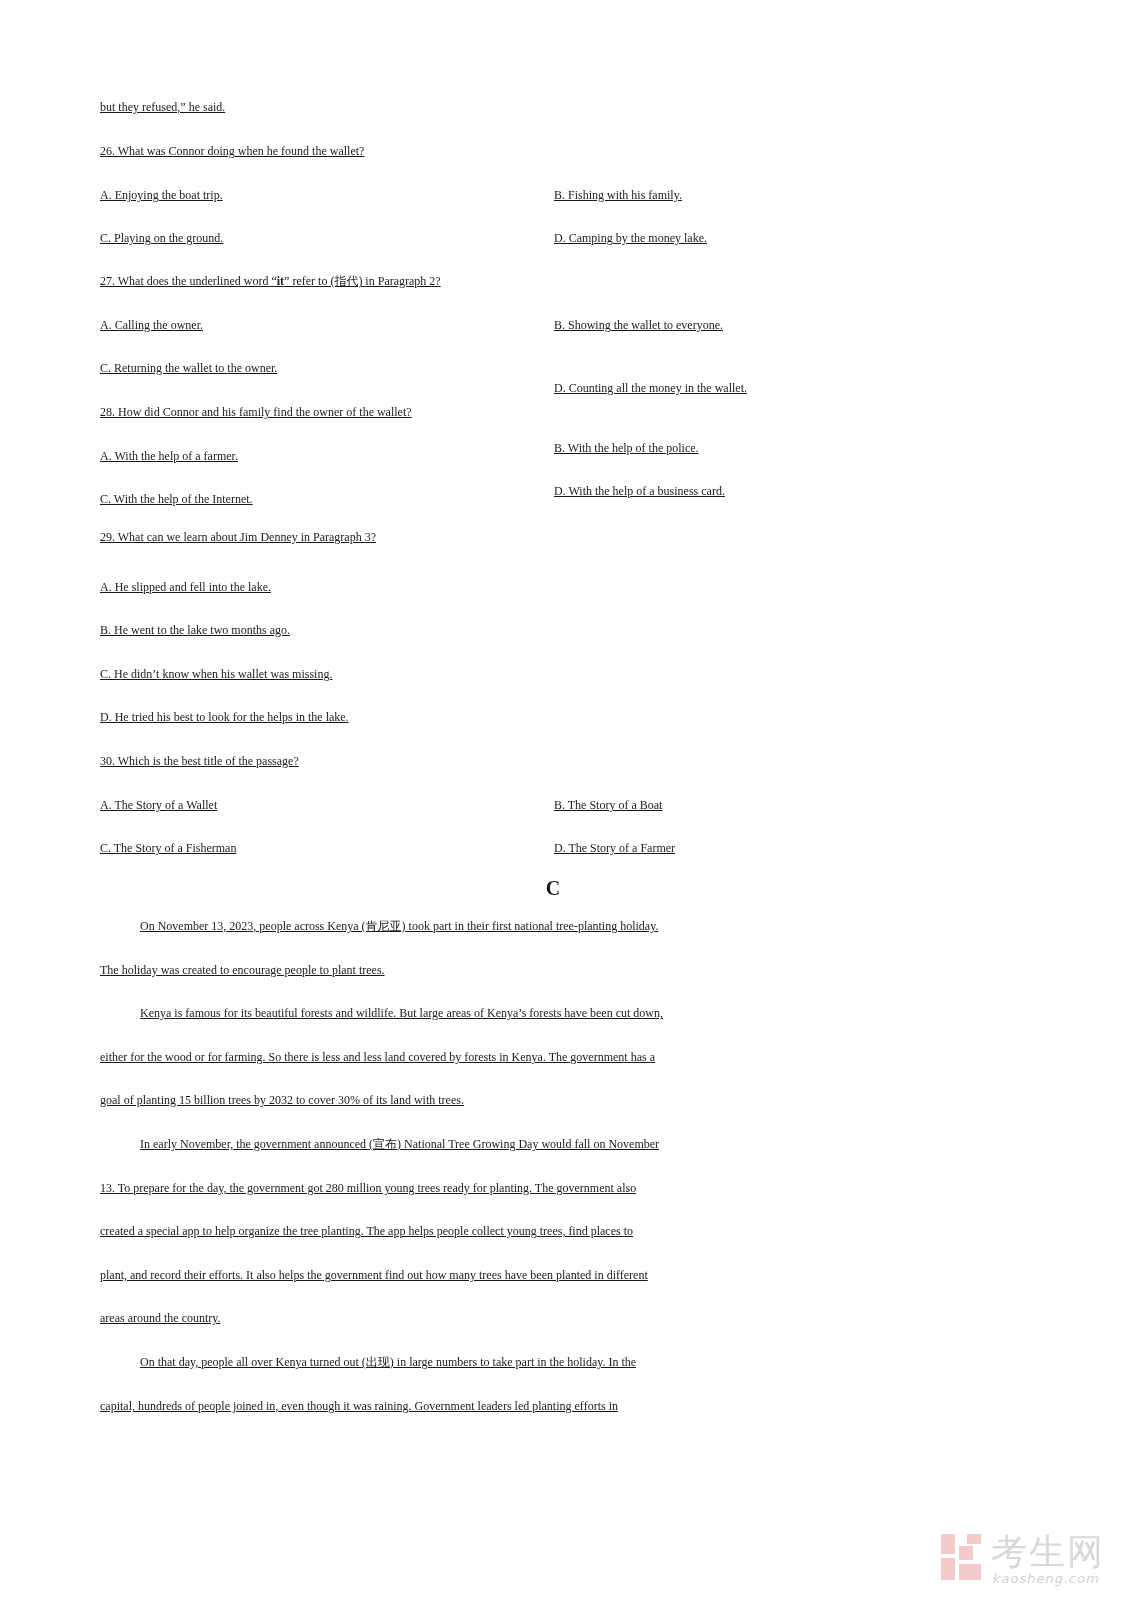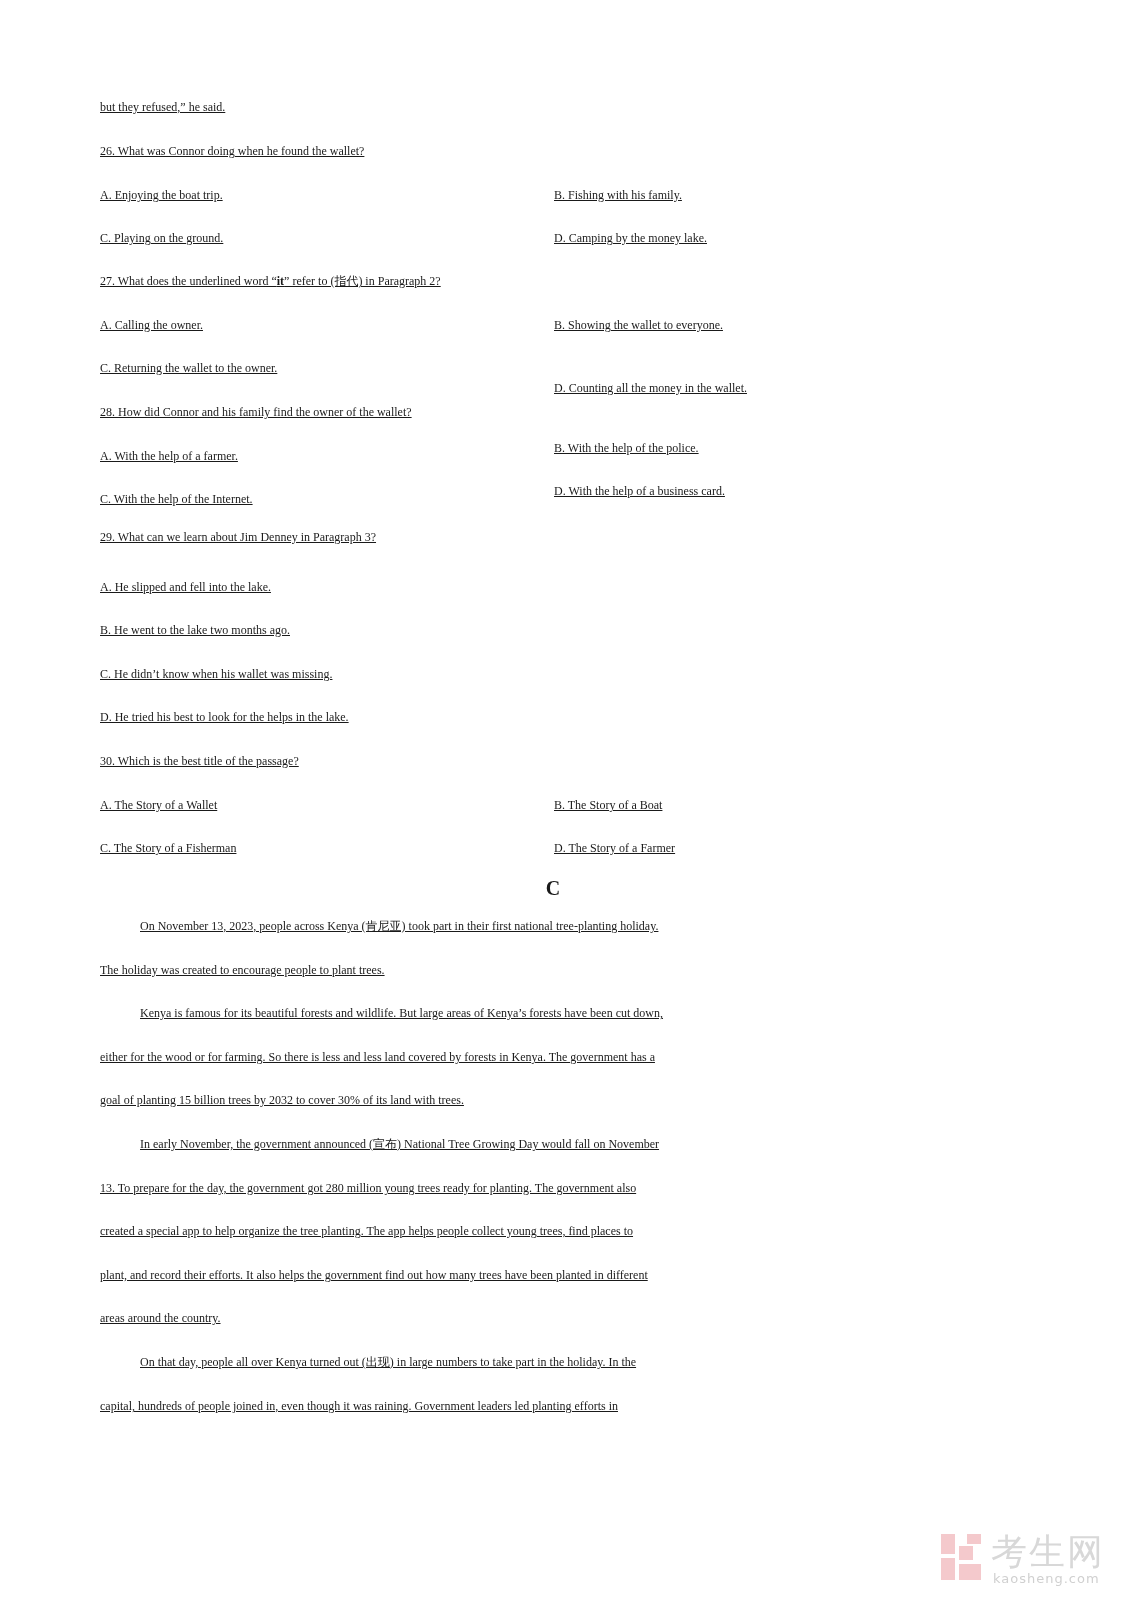--- a/index.html
+++ b/index.html
@@ -25,21 +25,21 @@
     }
     .wm-logo { position: absolute; left: 0; top: 2px; width: 40px; height: 46px; }
     .wm-text {
       position: absolute; left: 50px; top: 0px;
       font-family: "DejaVu Sans", sans-serif; font-size: 36px; line-height: 40px;
       color: #d8d8d8; letter-spacing: 2px;
     }
     .wm-sub {
       position: absolute; left: 52px; top: 40px;
       font-family: "DejaVu Sans", sans-serif; font-size: 13px; line-height: 14px;
-      color: #d0d0d0; letter-spacing: 1px;
+      color: #d0d0d0; letter-spacing: 1px; font-style: italic;
     }
   </style>
 </head>
 <body>
 
 <div class="page">
 
   <div class="line" style="top:95px">but they refused,” he said.</div>
 
   <div class="line" style="top:139px">26. What was Connor doing when he found the wallet?</div>

